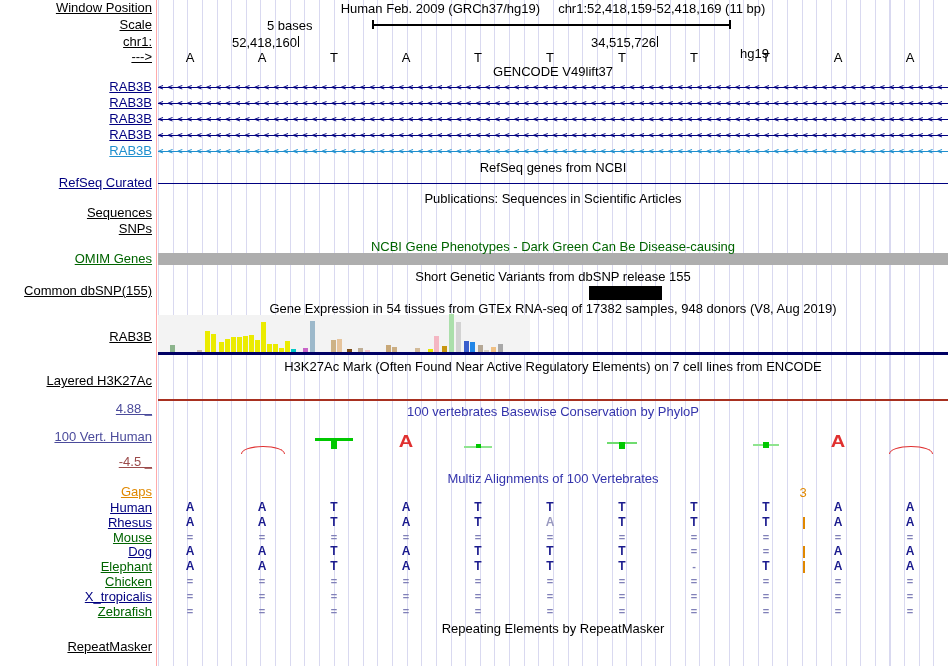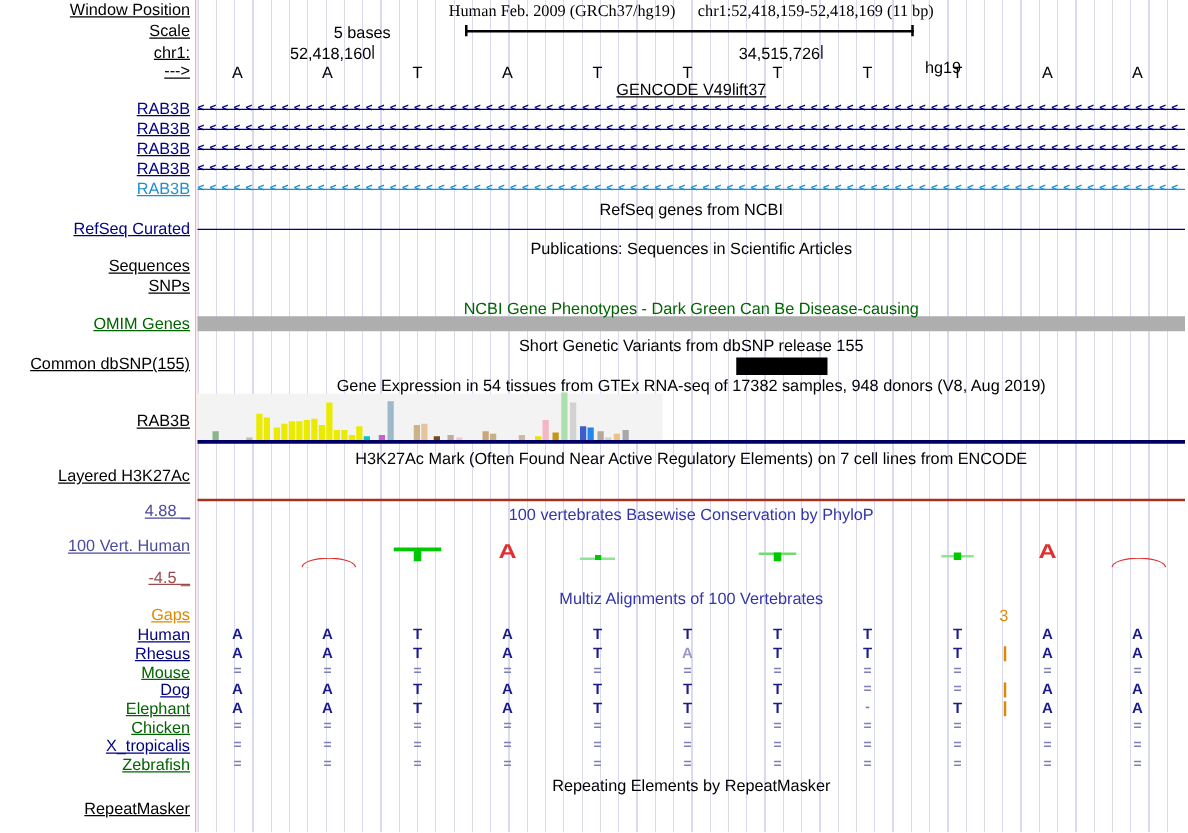--- a/index.html
+++ b/index.html
@@ -6,21 +6,21 @@
   .screen{position:relative;width:950px;height:666px;background:#fff;overflow:hidden;
           font-family:"Liberation Sans",sans-serif;font-size:13px;color:#000;}
   .labels{position:absolute;left:0;top:0;width:152px;height:666px;z-index:5;}
   .lbl{position:absolute;right:0;white-space:nowrap;line-height:14px;text-decoration:underline;}
   .plot{position:absolute;left:158px;top:0;width:790px;height:666px;z-index:1;}
   .grid{position:absolute;left:0;top:0;width:790px;height:666px;z-index:0;
         background:repeating-linear-gradient(to right,#d9d9f0 0,#d9d9f0 1px,transparent 1px,transparent 14.63px);}
   .edge-line{position:absolute;left:156px;top:0;width:1px;height:666px;background:#ffaaaa;z-index:2;}
   .title{position:absolute;left:0;width:100%;text-align:center;line-height:14px;white-space:nowrap;z-index:4;}
   .hline{position:absolute;left:0;width:100%;z-index:3;}
-  .header-line{position:absolute;top:1px;left:0;width:100%;text-align:center;white-space:nowrap;z-index:4;font-family:Liberation Serif, serif;}
+  .header-line{position:absolute;top:1px;left:0;width:100%;text-align:center;white-space:nowrap;z-index:4;}
   .header-line span{margin:0 9px;}
   .scale-text{position:absolute;top:18px;left:109px;width:100px;text-align:left;z-index:4;}
   .scale-bar{position:absolute;top:24px;left:214px;width:359px;height:2px;background:#000;z-index:4;}
   .scale-tick{position:absolute;top:20px;width:2px;height:9px;background:#000;z-index:4;}
   .genome-tag{position:absolute;top:18px;left:582px;z-index:4;margin-top:28px;}
   .ruler-num{position:absolute;top:35px;width:100px;text-align:right;z-index:4;}
   .ruler-tick{position:absolute;top:36px;width:1px;height:11px;background:#000;z-index:4;}
   .seq-base{position:absolute;top:50px;transform:translateX(-50%);font-size:13px;z-index:4;}
   .gene-row{position:absolute;left:0;width:100%;height:13px;z-index:3;}
   .gene-line{position:absolute;left:0;right:0;top:6px;height:1px;}
@@ -275,21 +275,21 @@
         <div class="aln aln-gap" style="left: 248px; top: 605px;">=</div>
         <div class="aln aln-gap" style="left: 320px; top: 605px;">=</div>
         <div class="aln aln-gap" style="left: 392px; top: 605px;">=</div>
         <div class="aln aln-gap" style="left: 464px; top: 605px;">=</div>
         <div class="aln aln-gap" style="left: 536px; top: 605px;">=</div>
         <div class="aln aln-gap" style="left: 608px; top: 605px;">=</div>
         <div class="aln aln-gap" style="left: 680px; top: 605px;">=</div>
         <div class="aln aln-gap" style="left: 752px; top: 605px;">=</div>
       </div>
     <div id="titles">
-        <div class="title" style="top: 65px; color: rgb(0, 0, 0); text-decoration: underline;">GENCODE V49lift37</div>
+        <div class="title" style="top: 65px; color: rgb(0, 0, 0);">GENCODE V49lift37</div>
         <div class="title" style="top: 161px; color: rgb(0, 0, 0);">RefSeq genes from NCBI</div>
         <div class="title" style="top: 192px; color: rgb(0, 0, 0);">Publications: Sequences in Scientific Articles</div>
         <div class="title" style="top: 240px; color: rgb(0, 100, 0);">NCBI Gene Phenotypes - Dark Green Can Be Disease-causing</div>
         <div class="title" style="top: 270px; color: rgb(0, 0, 0);">Short Genetic Variants from dbSNP release 155</div>
         <div class="title" style="top: 302px; color: rgb(0, 0, 0);">Gene Expression in 54 tissues from GTEx RNA-seq of 17382 samples, 948 donors (V8, Aug 2019)</div>
         <div class="title" style="top: 360px; color: rgb(0, 0, 0);">H3K27Ac Mark (Often Found Near Active Regulatory Elements) on 7 cell lines from ENCODE</div>
         <div class="title" style="top: 405px; color: rgb(52, 52, 172);">100 vertebrates Basewise Conservation by PhyloP</div>
         <div class="title" style="top: 472px; color: rgb(52, 52, 172);">Multiz Alignments of 100 Vertebrates</div>
         <div class="title" style="top: 622px; color: rgb(0, 0, 0);">Repeating Elements by RepeatMasker</div>
       </div>

